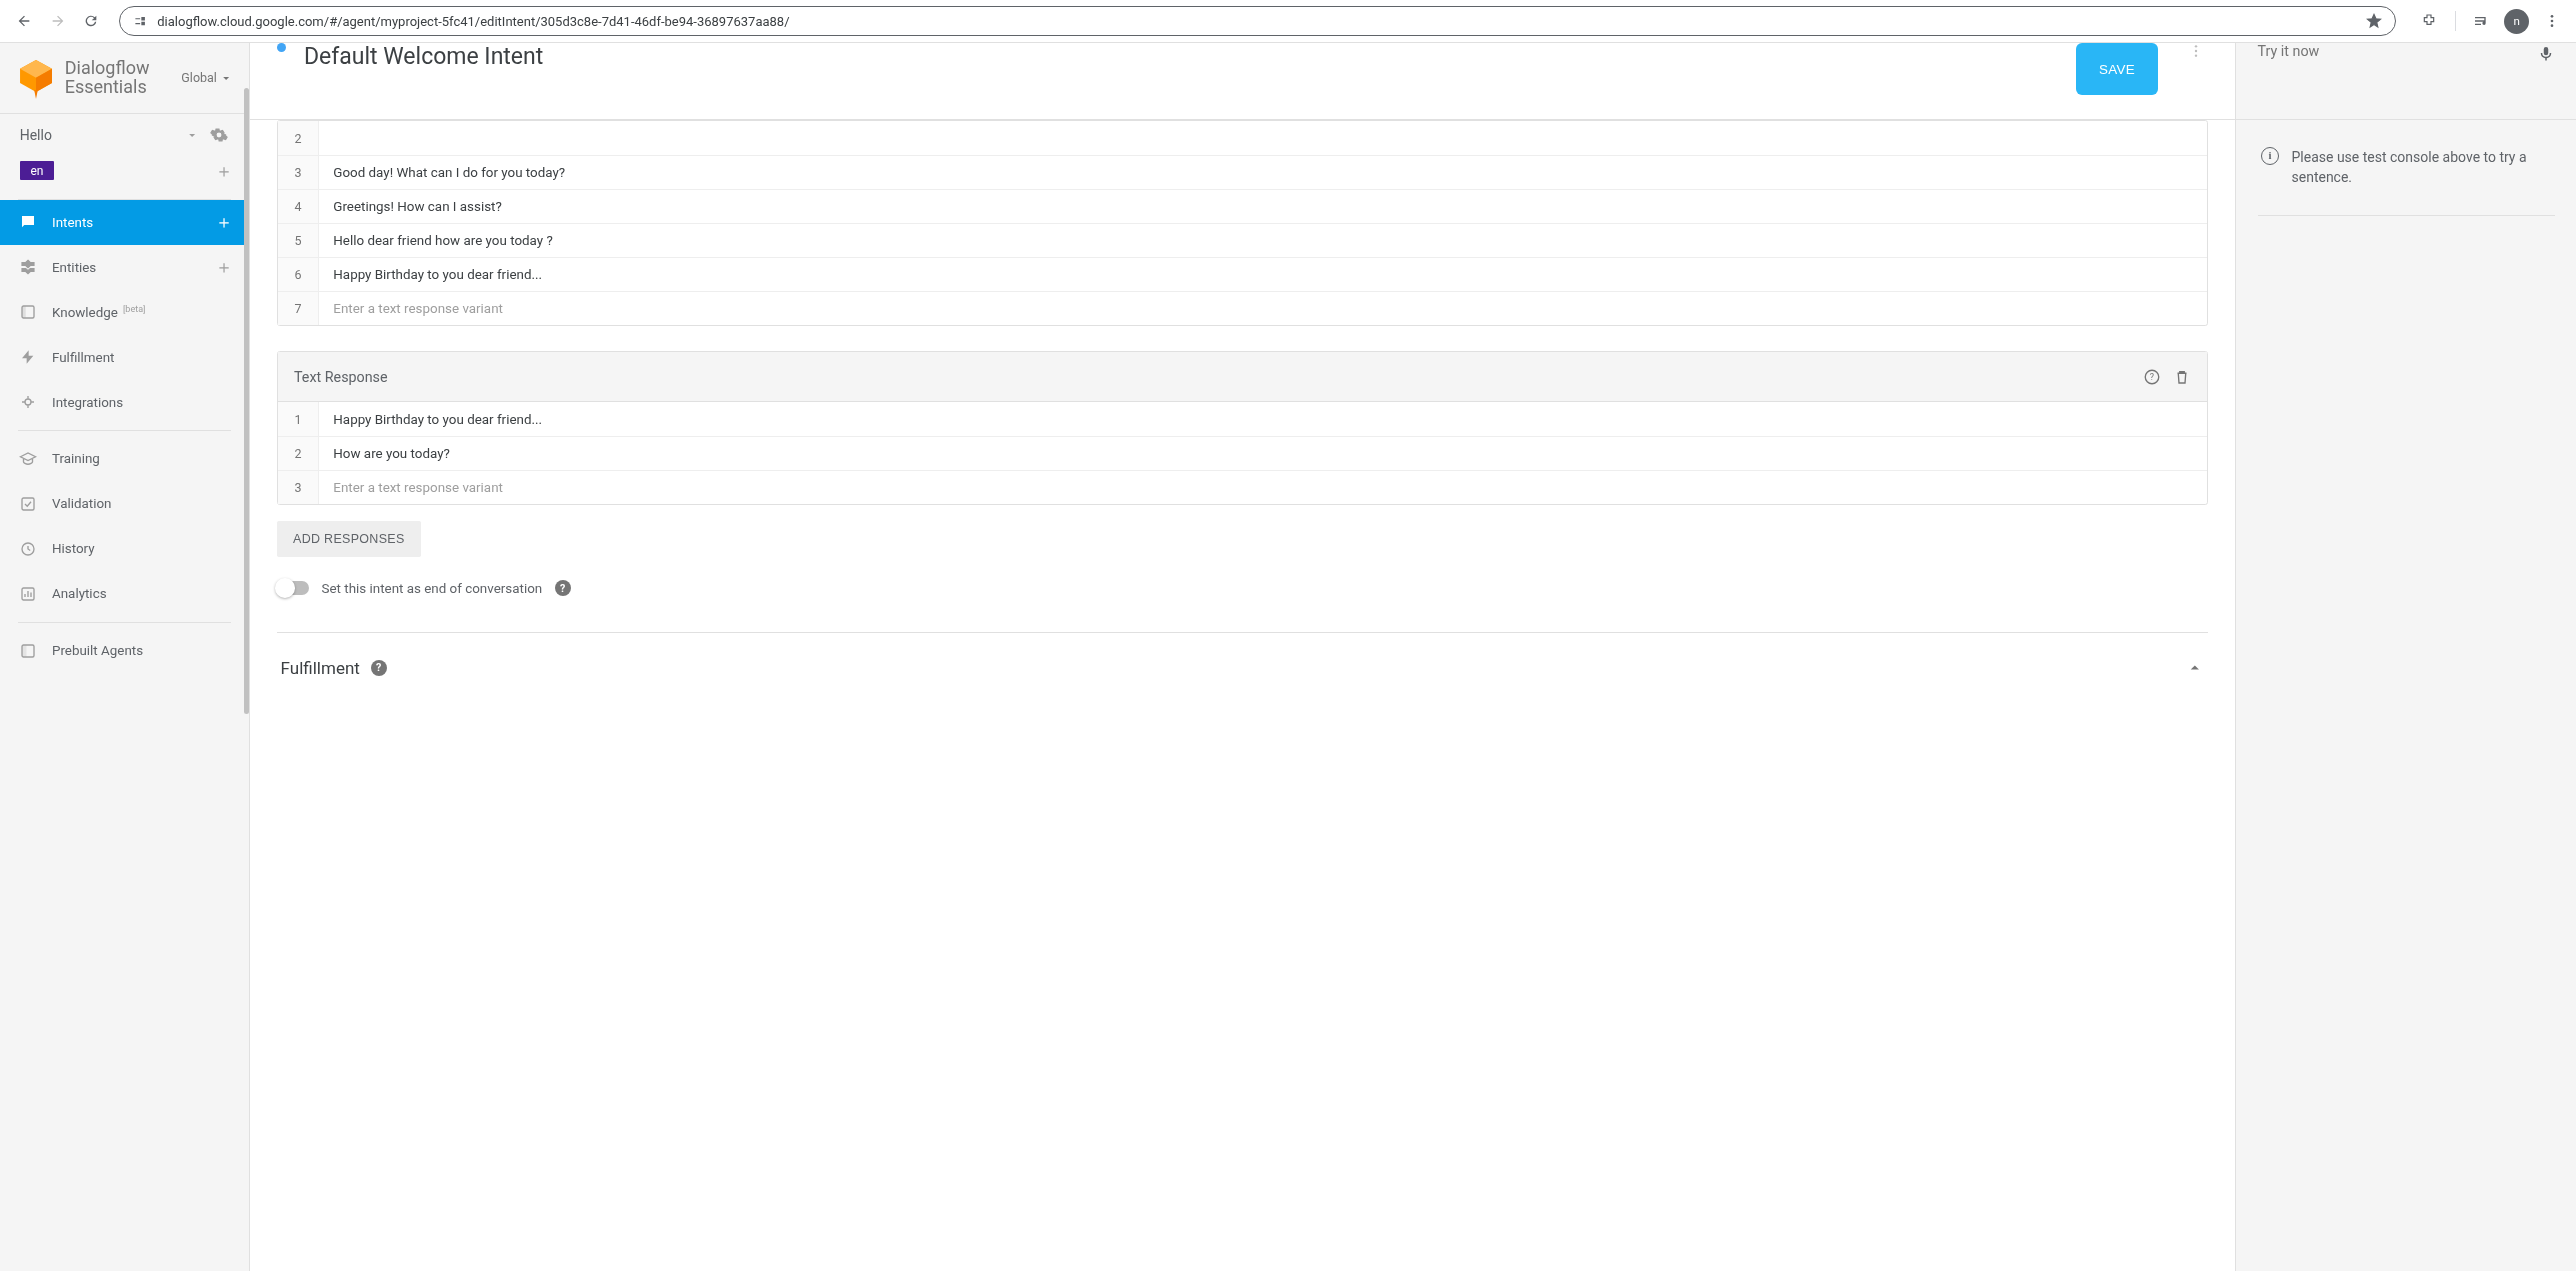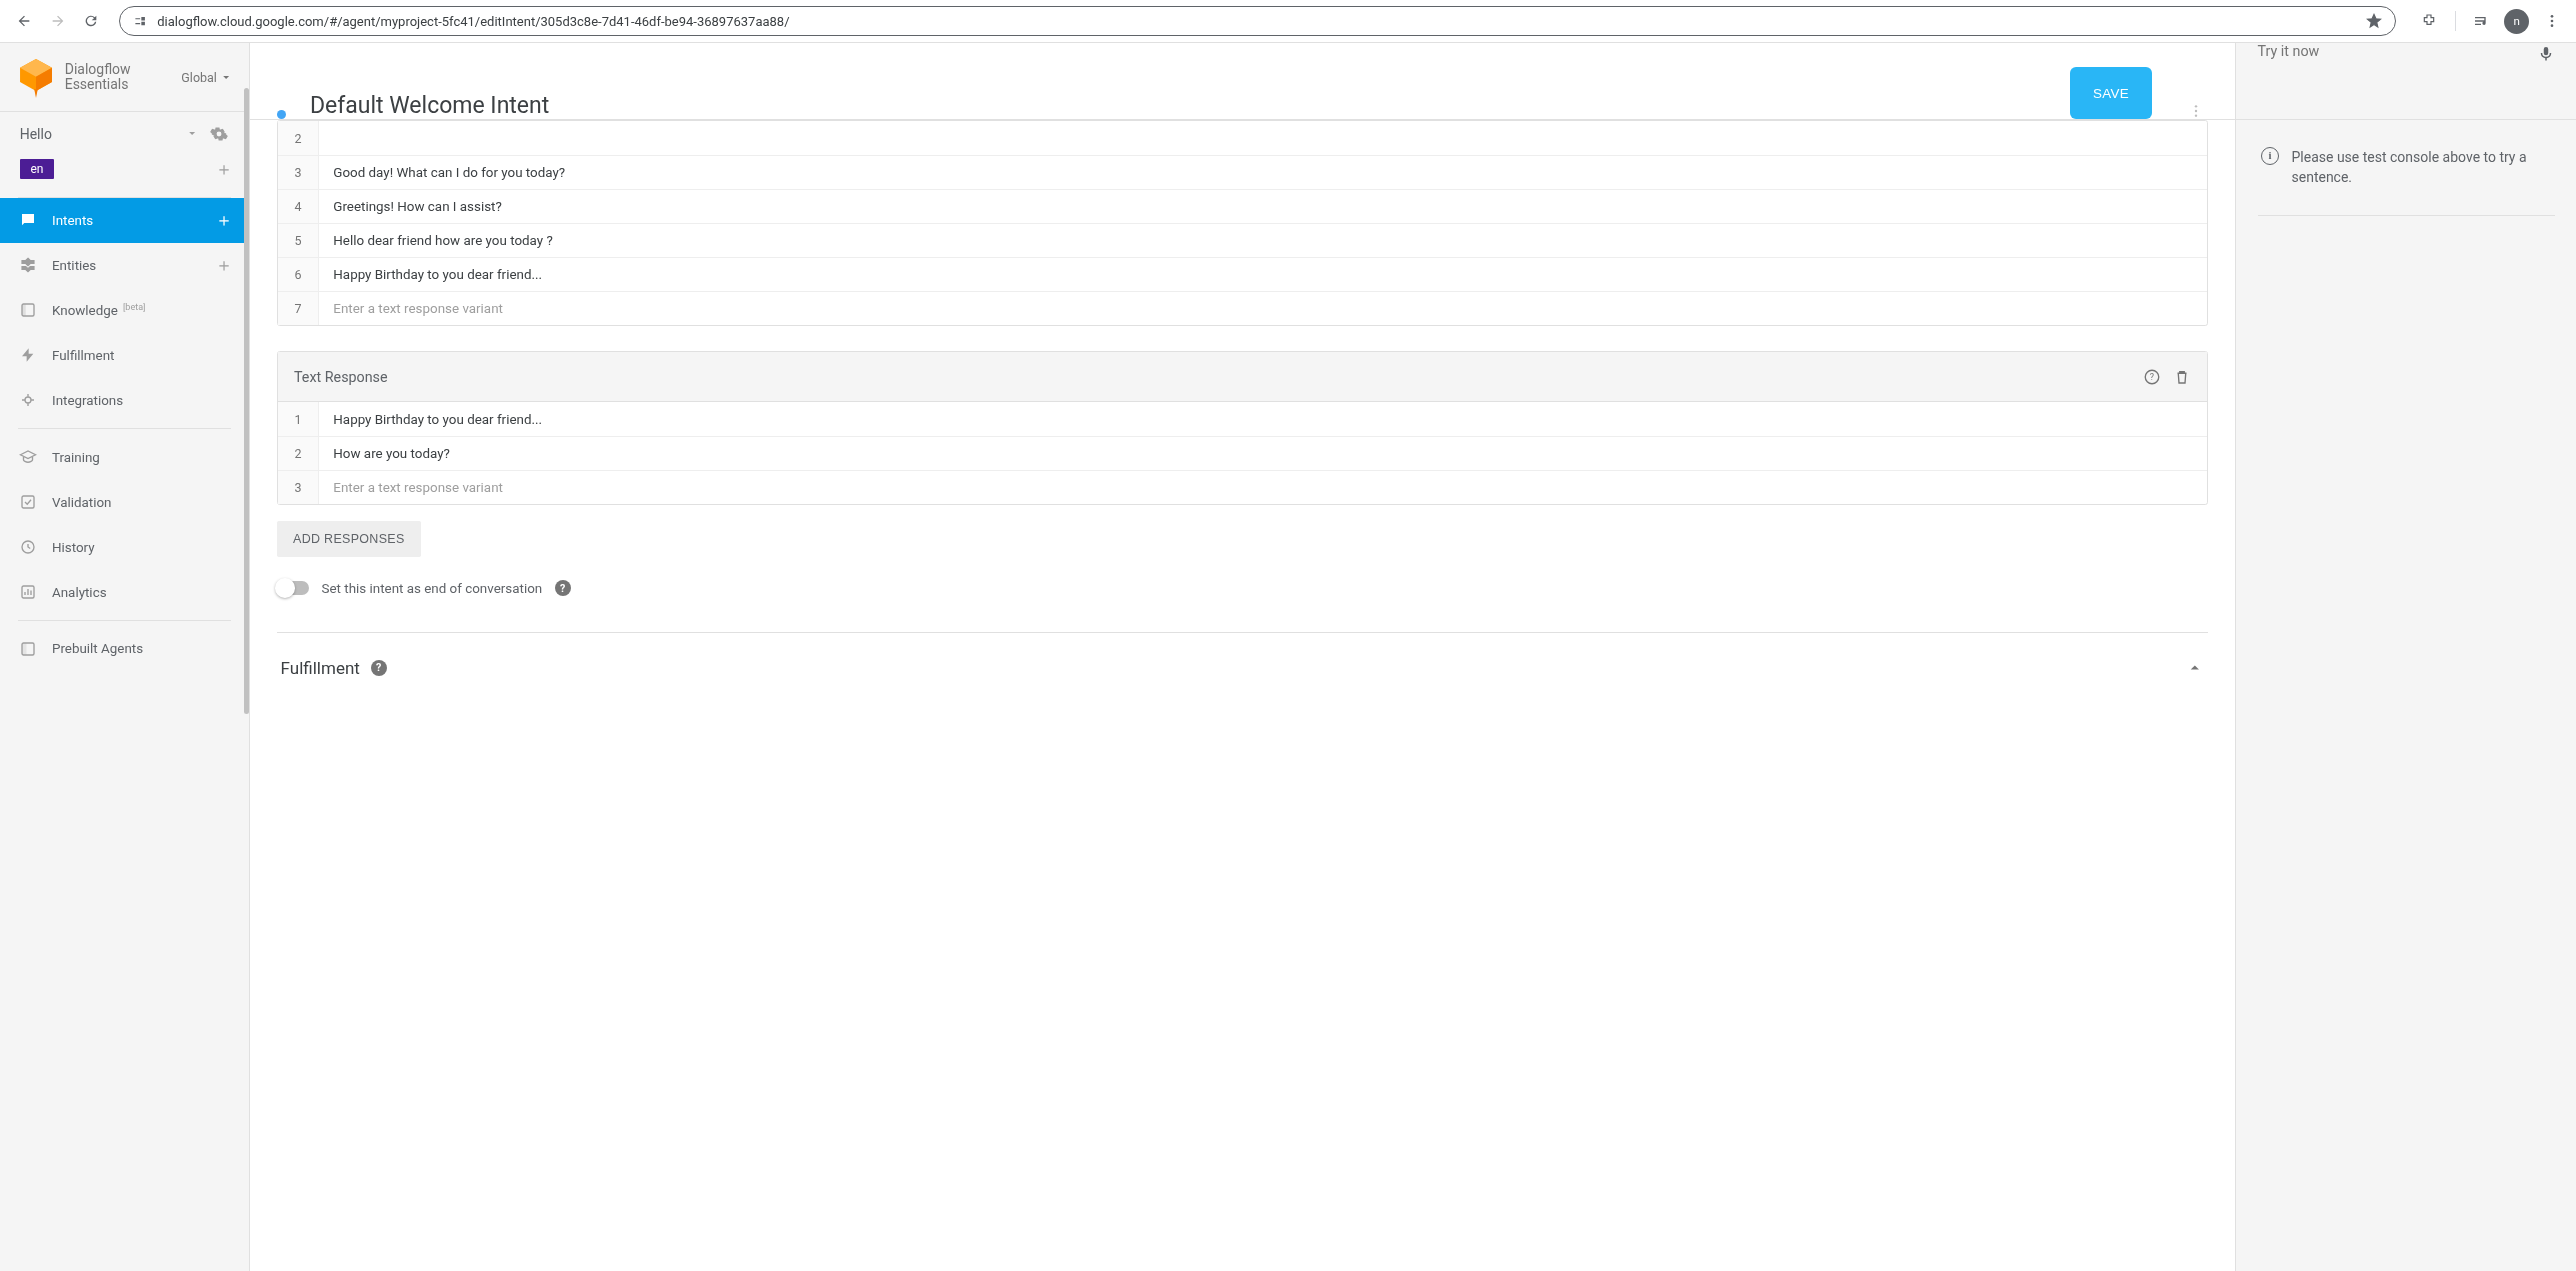--- a/index.html
+++ b/index.html
@@ -16,40 +16,40 @@
   .chrome-right .ic{ width:30px; height:30px; display:flex;align-items:center;justify-content:center;color:#5f6368;border-radius:50%; cursor:pointer;}
   .avatar{ width:25px; height:25px; border-radius:50%; background:#5f6368; color:#fff; display:flex;align-items:center;justify-content:center; font-size:11.6px;}
   .vsep{ width:0.9px; height:19.7px; background:#dadce0; margin:0 5.4px;}
   
   .app { display:flex; height: calc(100vh - 43px); }
   
   .sidebar{ width:250px; min-width:250px; background:#f5f5f5; border-right:0.9px solid #e0e0e0; position:relative; display:flex; flex-direction:column;}
   .sidebar .scroll-ind{position:absolute; right:0; top:45px; width:5.4px; height:626px; background:#c1c1c1; border-radius:2.7px;}
   .brand-row{ display:flex; align-items:center; padding:16px 16px 16px 18px; border-bottom:0.9px solid #e0e0e0; gap:10.7px;}
   .brand-logo{ width:36px; height:36px; position:relative;}
-  .brand-text{ line-height:1.05; font-size:14px; color:#757575; font-weight:400;}
+  .brand-text{ line-height:1.05; font-size:18px; color:#757575; font-weight:400;}
   .global-sel{ margin-left:auto; font-size:12.5px; color:#757575; display:flex; align-items:center; gap:1.8px; cursor:pointer;}
   .agent-row{ display:flex; align-items:center; padding:12.5px 16px 9px 19.7px; font-size:14px; color:#5f6368;}
   .agent-row .name{ flex:1;}
   .agent-row .drop, .agent-row .gear{ color:#9e9e9e; padding:0 5.4px; cursor:pointer;}
   .lang-row{ display:flex; align-items:center; padding:5.4px 16px 12.5px 19.7px;}
   .lang-chip{ background:#4c1d95; color:#fff; font-size:12px; padding:2.7px 10.7px; border-radius:1px;}
   .lang-row .plus{ margin-left:auto; color:#9e9e9e; font-size:18px; cursor:pointer;}
   .side-sep{ height:0.9px; background:#e0e0e0; margin:3.6px 18px 0 18px;}
   .nav-item{ display:flex; align-items:center; padding:0 16px 0 18px; height:45px; font-size:13.4px; color:#5f6368; cursor:pointer; gap:14.3px;}
   .nav-item .ic{ width:19.7px; display:flex; justify-content:center; color:#9e9e9e;}
   .nav-item .plus{ margin-left:auto; color:#9e9e9e; font-size:18px;}
   .nav-item.active{ background:#039be5; color:#fff;}
   .nav-item.active .ic, .nav-item.active .plus{ color:#fff;}
   .nav-item sup{ font-size:9px; color:#9e9e9e; margin-left:1.8px;}
   .nav-group-sep{ height:0.9px; background:#e0e0e0; margin:5.4px 18px;}
   
   .main{ flex:1; display:flex; min-width:0;}
   .content{ flex:1; min-width:0; border-right:0.9px solid #e0e0e0; display:flex; flex-direction:column; background:#fff;}
-  .content-header{ height:77px; display:flex; align-items:flex-end; padding:0 27px; border-bottom:0.9px solid #e0e0e0; gap:24px;}
+  .content-header{ height:77px; display:flex; align-items:flex-start; padding:0 27px; border-bottom:0.9px solid #e0e0e0; gap:18px;}
   .dirty-dot{ width:9px; height:9px; border-radius:50%; background:#42a5f5;}
   .intent-title{ font-size:23px; color:#3c4043; font-weight:400;}
   .head-spacer{flex:1;}
   .save-btn{ background:#29b6f6; color:#fff; border:none; height:52px; padding:0 23px; font-size:13.4px; border-radius:6px; cursor:pointer; letter-spacing:0.3px;}
   .kebab{ color:#bdbdbd; padding:0 3.6px 0 12.5px; cursor:pointer;}
   .content-body{ flex:1; overflow:auto; padding:0 27px 36px 27px;}
   .card{ border:0.9px solid #e0e0e0; border-radius:2.7px; margin-top:0;}
   .card + .card{ margin-top:25px;}
   .row{ display:flex; align-items:center; border-top:0.9px solid #eeeeee; min-height:34px;}
   .card .row:first-child{ border-top:none;}

